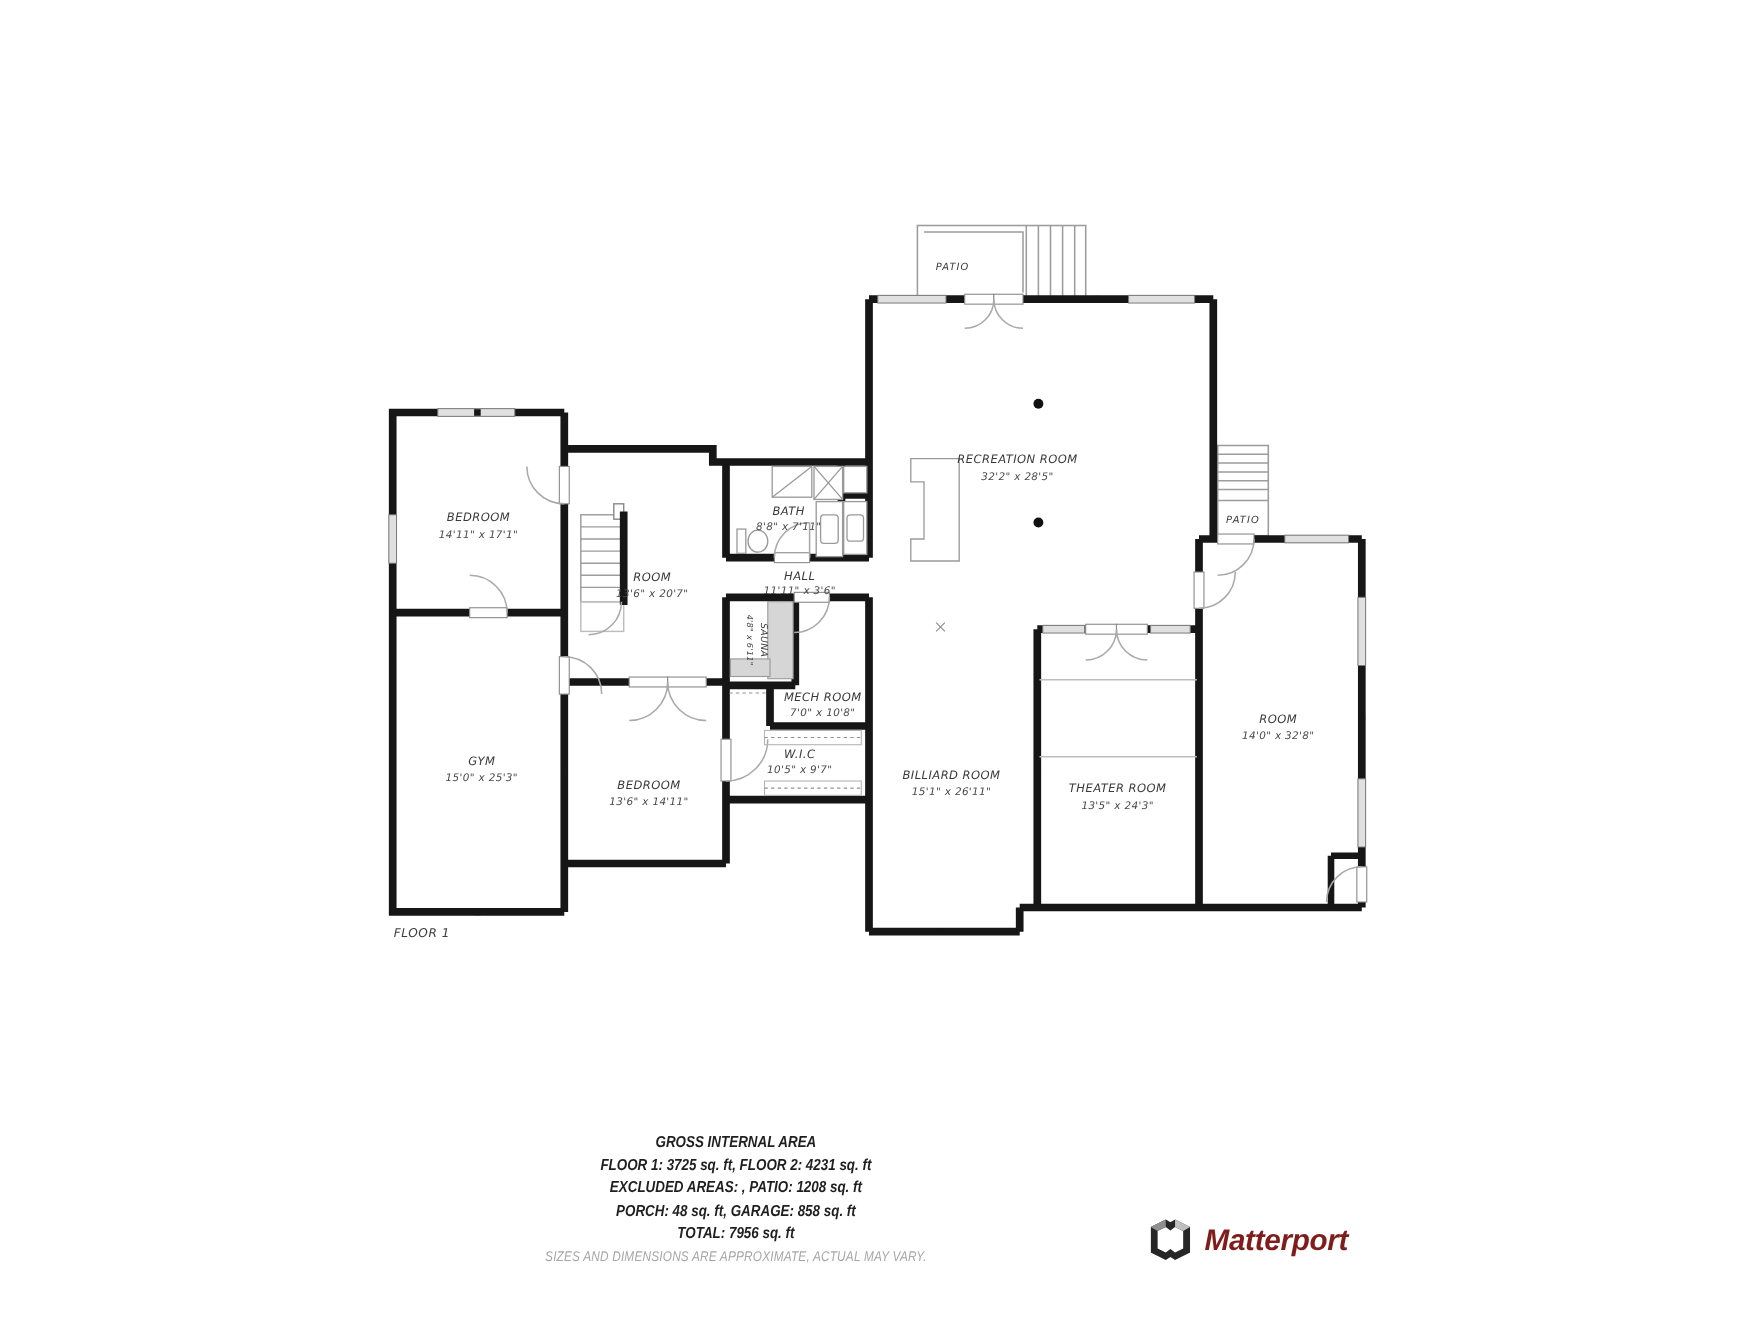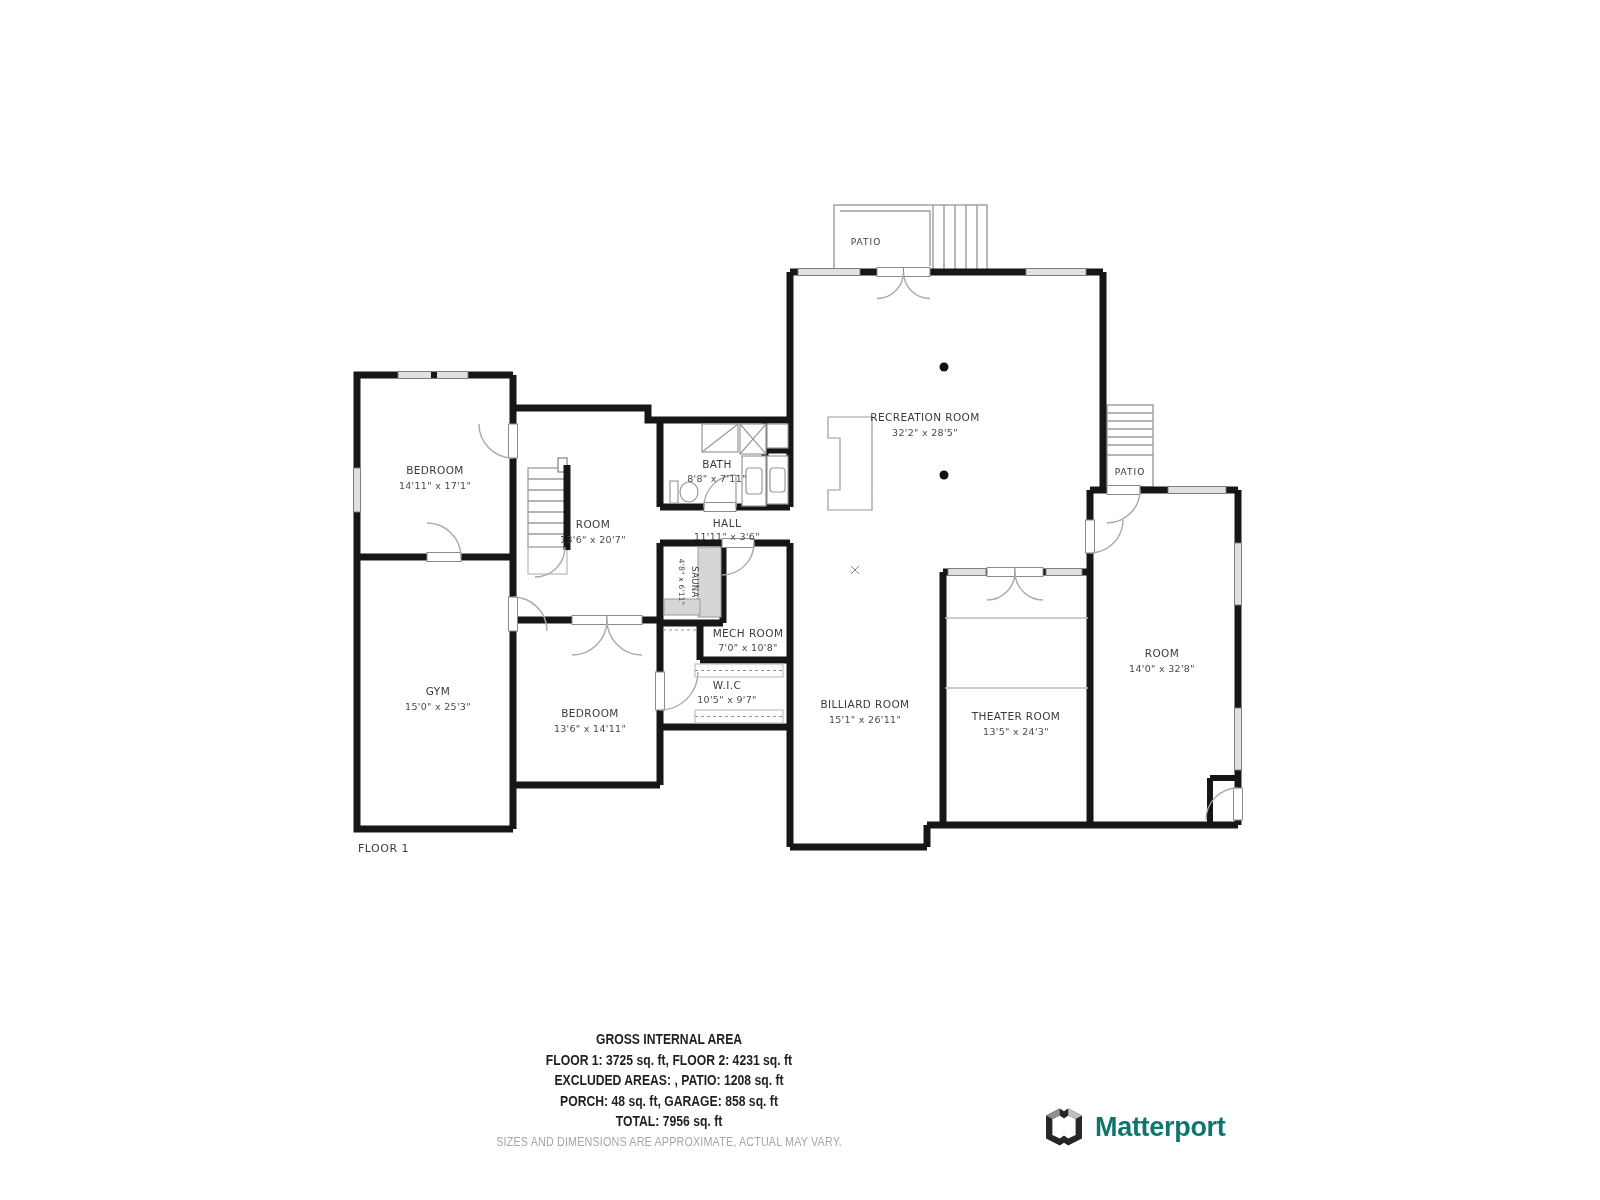--- a/index.html
+++ b/index.html
@@ -1,30 +1,30 @@
 <!DOCTYPE html>
 <html><head>
 <meta charset="utf-8">
 <style>
   html,body{margin:0;padding:0;background:#fff;}
   #canvas{position:relative;width:1600px;height:1200px;background:#ffffff;overflow:hidden;
-          font-family:"Liberation Sans", sans-serif;}
+          font-family:"Liberation Sans", sans-serif;font-style:italic;}
   #plan-svg{position:absolute;left:0;top:0;}
   .room-name{font-family:"DejaVu Sans", sans-serif;font-size:10.5px;letter-spacing:.4px;fill:#3a3a3a;text-anchor:middle;}
   .room-dims{font-family:"DejaVu Sans", sans-serif;font-size:9.5px;letter-spacing:.3px;fill:#4a4a4a;text-anchor:middle;}
   .patio-name{font-family:"DejaVu Sans", sans-serif;font-size:9px;letter-spacing:1px;fill:#3a3a3a;text-anchor:middle;}
   .floor-name{font-family:"DejaVu Sans", sans-serif;font-size:11px;letter-spacing:.5px;fill:#3c3c3c;}
   .sauna-name{font-family:"DejaVu Sans", sans-serif;font-size:8.5px;letter-spacing:.3px;fill:#3a3a3a;text-anchor:middle;}
   .sauna-dims{font-family:"DejaVu Sans", sans-serif;font-size:7.5px;letter-spacing:.2px;fill:#4a4a4a;text-anchor:middle;}
   #footer{position:absolute;left:669px;top:1029px;transform:translateX(-50%) scaleX(0.84);
           text-align:center;white-space:nowrap;color:#1f1f1f;font-weight:700;
           font-size:14.5px;line-height:20.6px;}
   #footer .disclaimer{font-size:12.8px;color:#a6a6a6;font-weight:400;letter-spacing:.2px;margin-top:0px;}
   #brand{position:absolute;left:1046px;top:1108px;display:flex;align-items:center;gap:13px;}
-  #brand .wordmark{font-size:27px;font-weight:700;color:#0f766e;letter-spacing:-0.3px;
+  #brand .wordmark{font-size:27px;font-weight:700;color:#7f1d1d;letter-spacing:-0.3px;
                    font-family:"Liberation Sans", sans-serif;}
 </style>
 </head>
 <body>
 
 <div id="canvas">
 
 <svg id="plan-svg" width="1600" height="1200" viewBox="0 0 1600 1200">
 
   <g stroke="#9c9c9c" stroke-width="1.4" fill="none">

